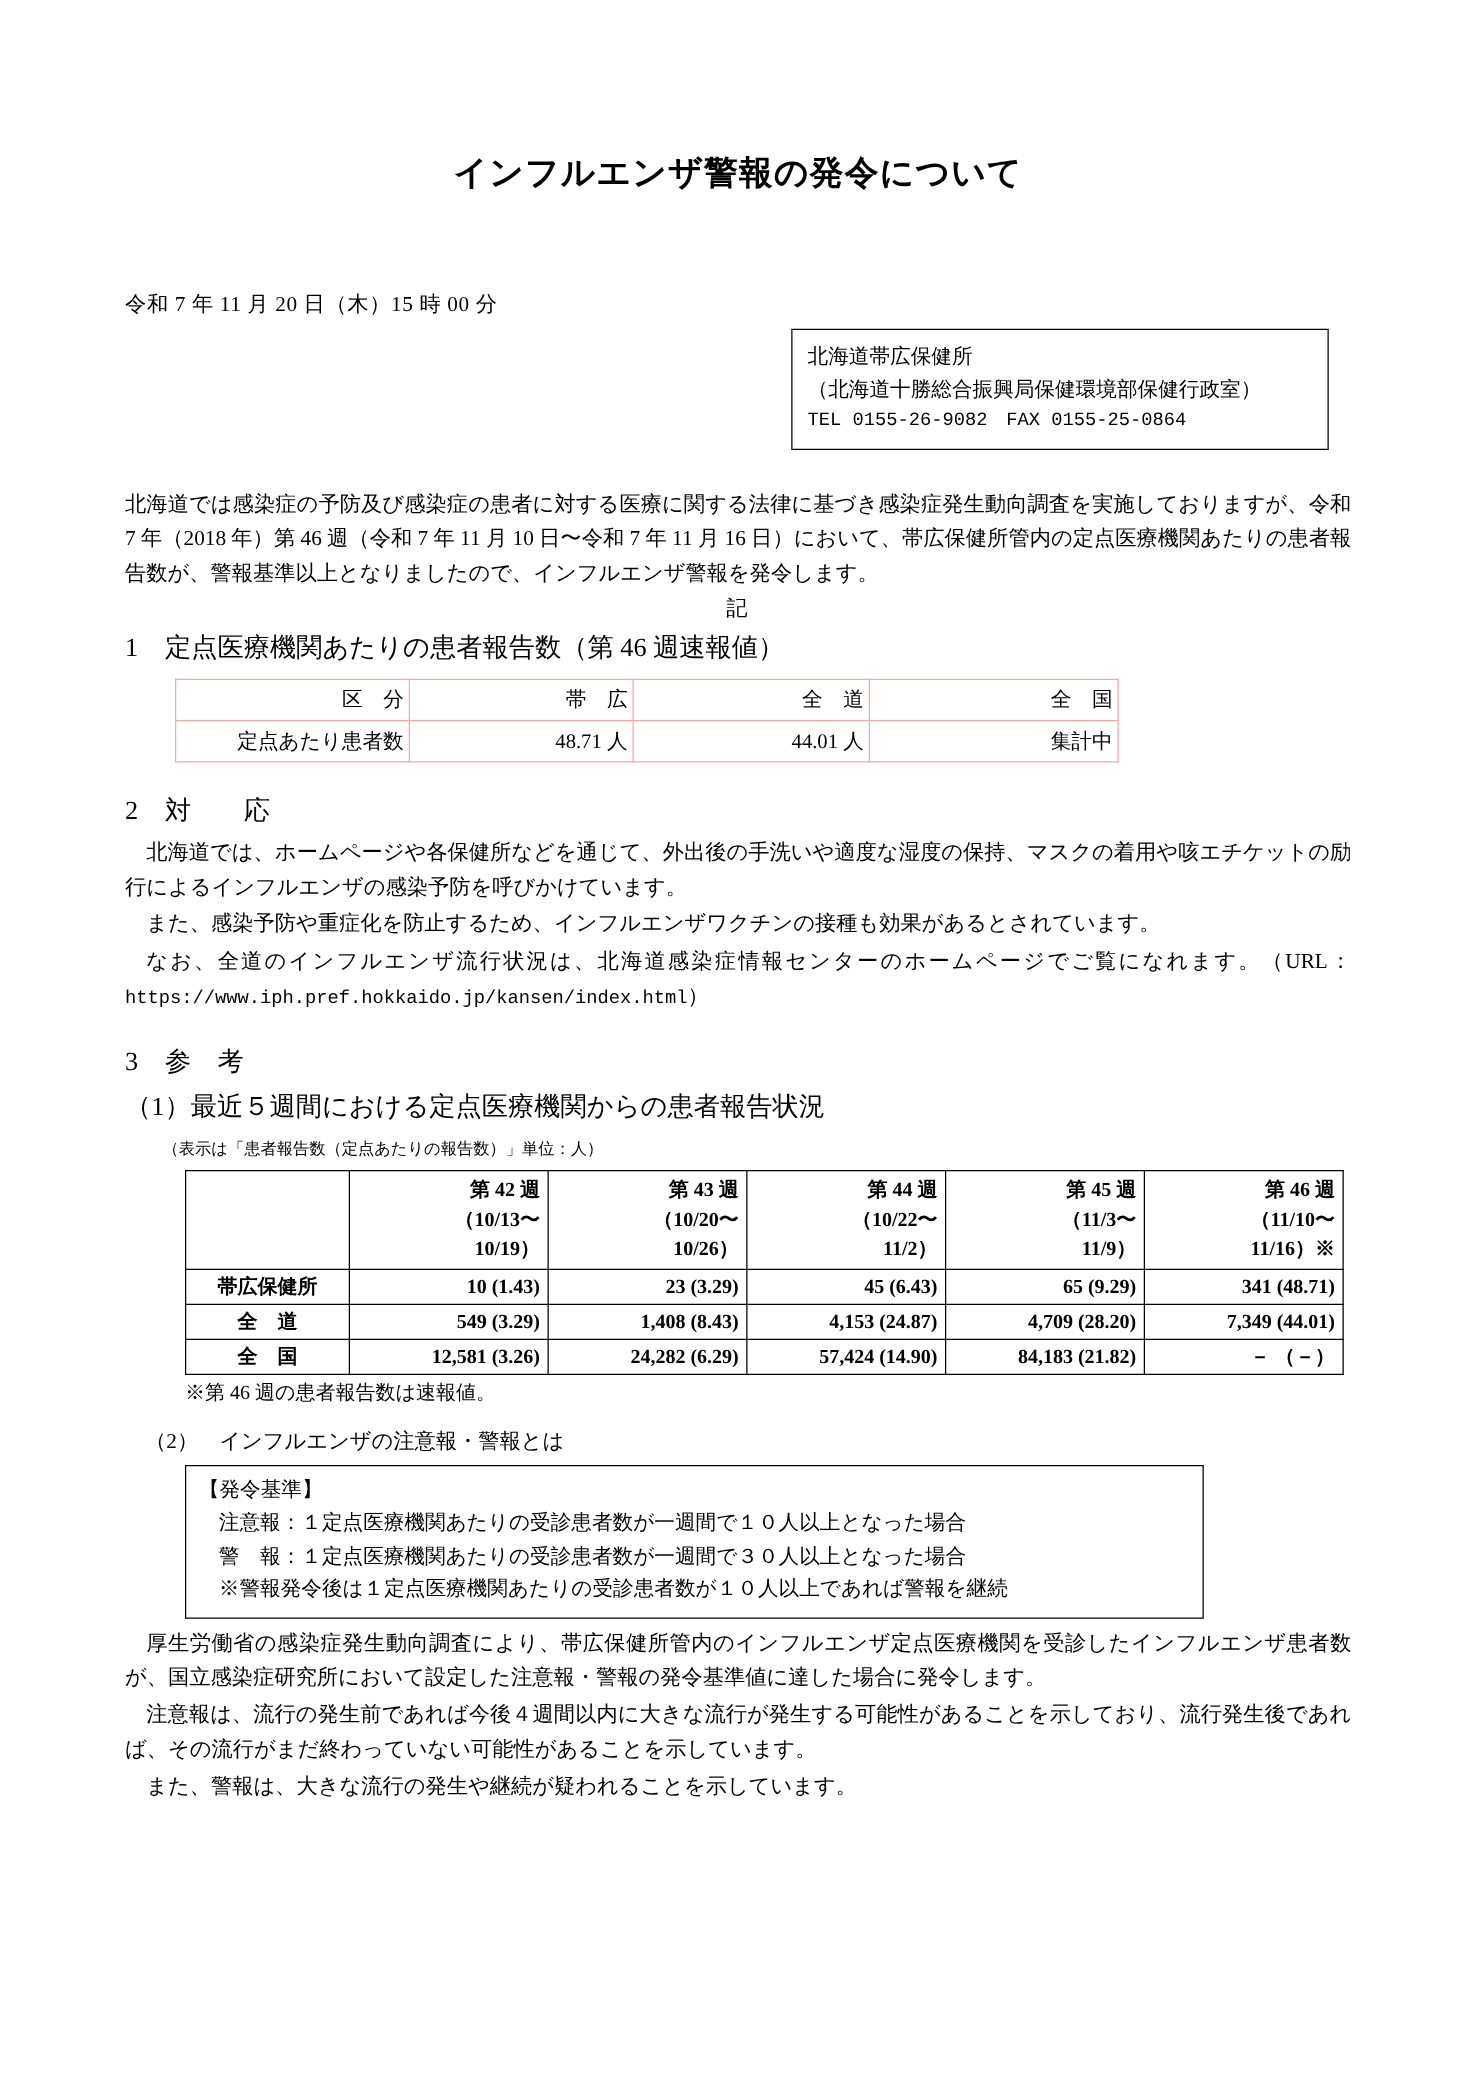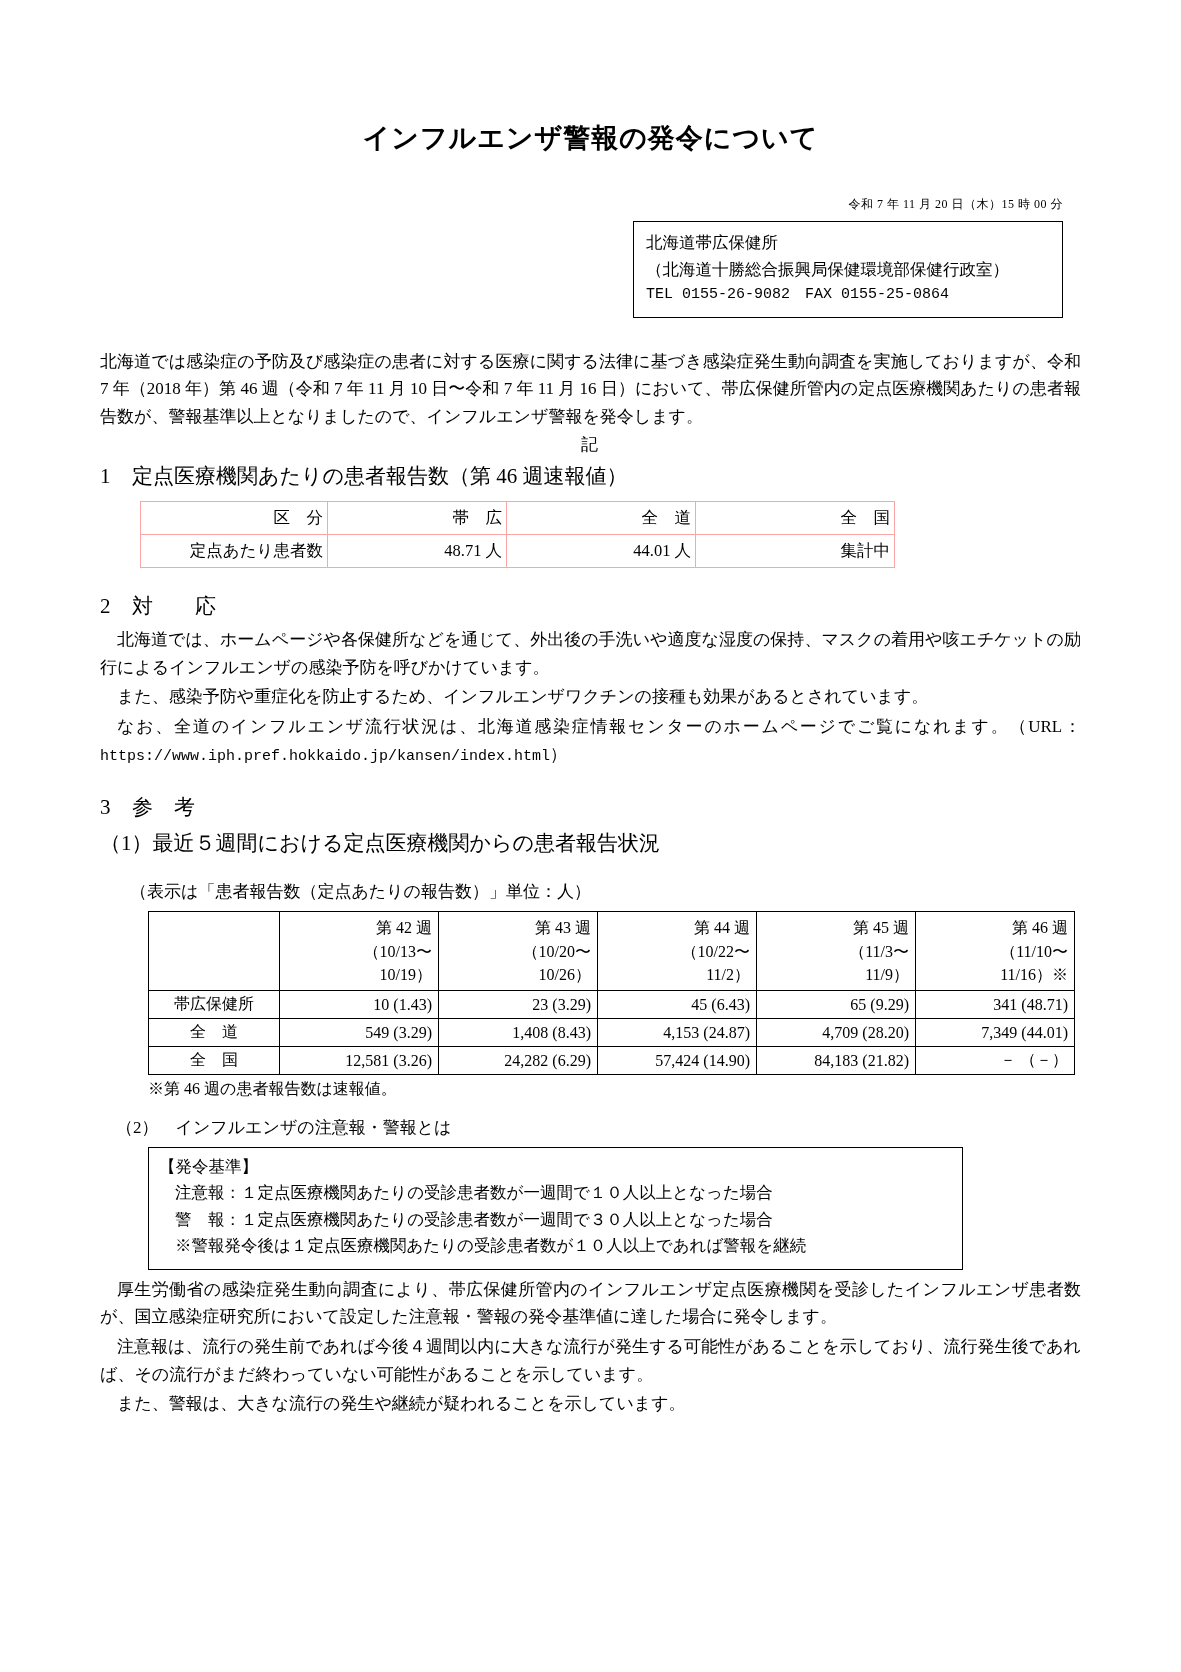--- a/index.html
+++ b/index.html
@@ -23,23 +23,23 @@
   .doc-title {
     text-align: center;
     font-size: 27px;
     font-weight: bold;
     letter-spacing: 1px;
     margin-top: 120px;
     margin-bottom: 0;
     font-family: Liberation Mono, monospace;
   }
   .date-line {
-    text-align: right;
-    font-size: 12px;
-    margin-top: 40px;
+    text-align: left;
+    font-size: 17px;
+    margin-top: 76px;
     margin-right: 18px;
     letter-spacing: 0.5px;
   }
   .issuer-box {
     border: 1px solid #000;
     width: 430px;
     margin-left: auto;
     margin-right: 18px;
     margin-top: 8px;
     padding: 8px 12px 9px 12px;
@@ -107,21 +107,21 @@
   }
   
   .table2 {
     margin-left: 48px;
     margin-top: 8px;
     table-layout: fixed;
   }
   .table2 td, .table2 th {
     border: 1px solid #000;
     padding: 3px 6px;
-    font-weight: normal;
+    font-weight: bold;
     font-size: 16px;
   }
   .table2 .hcell {
     text-align: center;
     line-height: 1.45;
     padding: 4px 2px;
   }
   .table2 .rowlabel {
     text-align: center;
     width: 118px;
@@ -153,22 +153,22 @@
   }
   .criteria-box .cb-title {
     padding-left: 0;
   }
   .sub-head {
     font-size: 17px;
     margin-top: 16px;
     margin-left: 16px;
   }
   .sub-head2 {
-    font-size: 17px;
-    margin-top: 20px;
+    font-size: 13px;
+    margin-top: 8px;
     margin-left: 30px;
   }
   .tight { margin-top: 2px; }
 </style>
 </head>
 <body>
 
 <div class="page">
 
   <h1 class="doc-title">インフルエンザ警報の発令について</h1>

